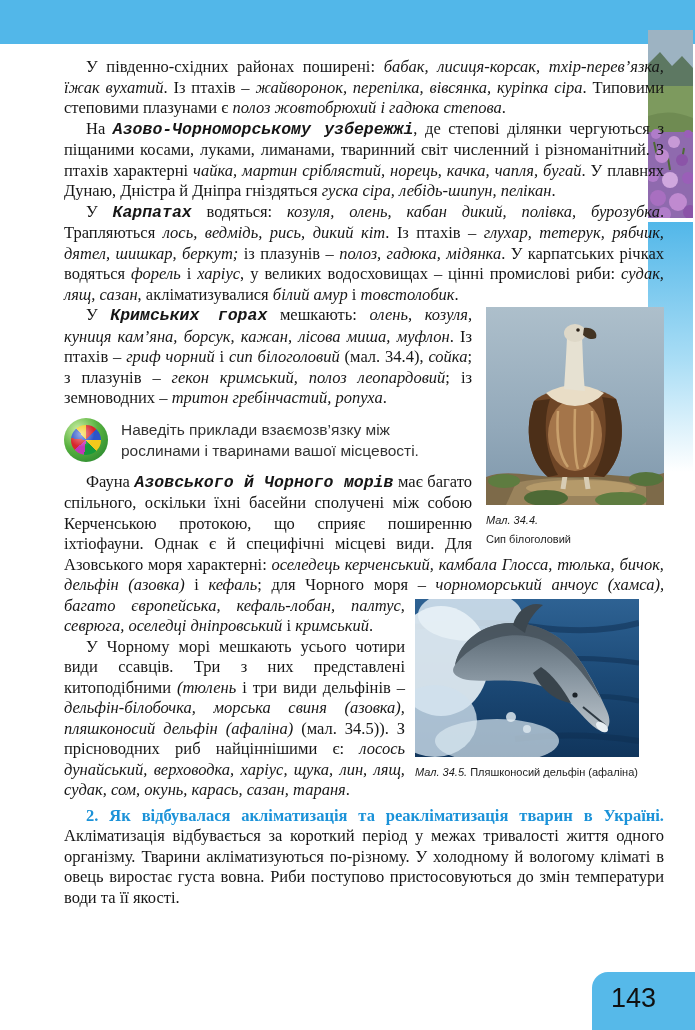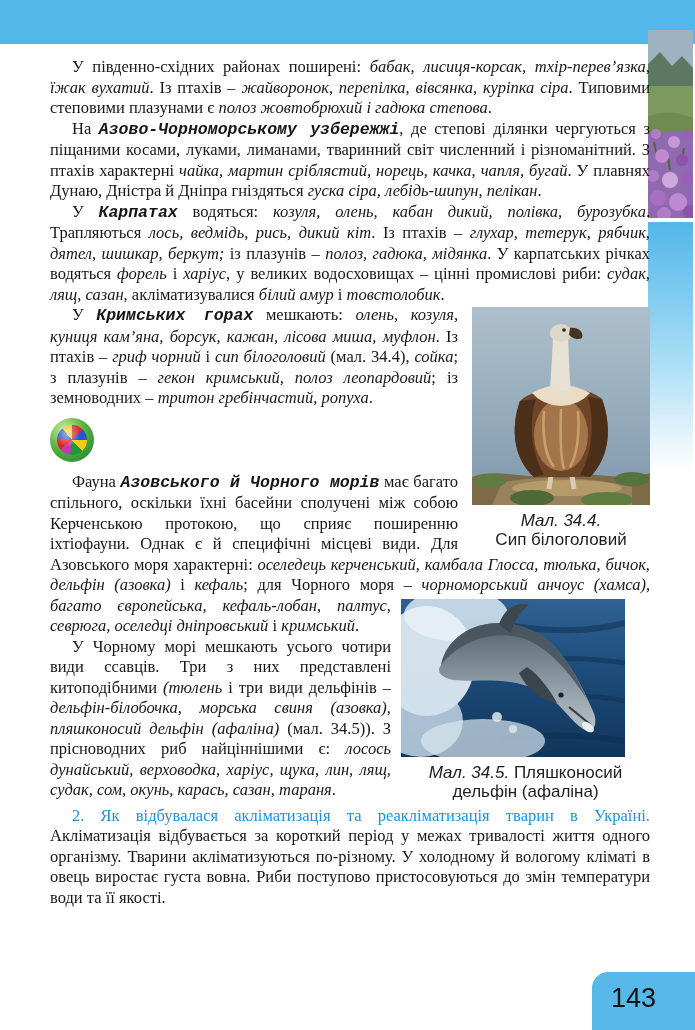--- a/index.html
+++ b/index.html
@@ -11,35 +11,35 @@
   .photo-strip{position:absolute;left:648px;top:30px;width:45px;height:188px;}
   .photo-strip svg{display:block;}
   .side-gradient{position:absolute;left:648px;top:222px;width:45px;height:250px;
        background:linear-gradient(to bottom,var(--bar-blue,#52b7e9) 0%,#a9ddf5 55%,rgba(255,255,255,0) 100%);}
 
   .page-box{position:absolute;left:592px;top:962px;width:103px;height:68px;
        background:var(--pagebox-blue,#56b9e9);border-top-left-radius:16px;
        font-family:"Liberation Sans",sans-serif;font-size:27px;color:#101010;
        box-sizing:border-box;padding:11px 0 0 19px;margin-top:10px;}
 
-  .content{position:absolute;left:50px;top:57px;width:600px;
+  .content{position:absolute;left:64px;top:57px;width:600px;
        font-size:16.5px;line-height:20.5px;text-align:justify;}
   .content p{margin:0;text-indent:22px;}
   .i{font-style:italic;}
   .bi{font-style:italic;font-weight:bold;font-family:Liberation Mono, monospace;}
-  .hb{font-weight:normal;color:var(--heading-blue,#1b92d8);}
+  .hb{font-weight:bold;color:var(--heading-blue,#1b92d8);}
   .block{display:block;}
   .p-heading{clear:both;margin-top:5px !important;}
 
   .fig{float:right;}
   .fig-vulture{width:178px;margin:2px 0 2px 14px;}
   .fig-dolphin{width:249px;margin:3px 0 2px 10px;}
   .fig svg{display:block;}
-  .fig .caption{display:block;margin-top:6px;text-indent:0;text-align:center;
-       font-family:"Liberation Sans",sans-serif;font-size:17px;line-height:19px;color:#1d1d1d;}
+  .fig .caption{display:block;margin-top:6px;text-indent:0;
+       font-family:"Liberation Sans",sans-serif;font-size:11px;line-height:19px;color:#1d1d1d;}
 
   .task{margin:9px 0 7px;min-height:47px;text-align:left;}
   .task-icon{float:left;width:44px;height:44px;border-radius:50%;position:relative;
        background:radial-gradient(circle at 32% 26%,#c8eda0 0%,#58b23f 45%,#1c7c2b 100%);}
   .task-icon-core{position:absolute;left:7px;top:7px;right:7px;bottom:7px;border-radius:50%;
        background:
          radial-gradient(circle at 35% 30%,rgba(255,255,255,.55) 0%,rgba(255,255,255,0) 45%),
          conic-gradient(#d8262c 0 12%,#2b54c9 12% 25%,#f2c91c 25% 38%,#169a3a 38% 52%,
                         #c238b8 52% 64%,#d8262c 64% 77%,#2b54c9 77% 89%,#f2c91c 89% 100%);}
   .task-text{display:block;margin-left:57px;padding-top:1px;
@@ -114,20 +114,21 @@
       </svg>
       <span class="caption"><span class="i block">Мал. 34.4.</span><span>Сип білоголовий</span></span>
     </div>
 
     <p><span>У </span><span class="bi">Кримських горах</span><span> мешкають: </span><span class="i">олень, козуля, куниця кам’яна, борсук, кажан, лісова миша, муфлон</span><span>. Із птахів – </span><span class="i">гриф чорний</span><span> і </span><span class="i">сип білоголовий</span><span> (мал. 34.4), </span><span class="i">сойка</span><span>; з плазунів – </span><span class="i">гекон кримський, полоз леопардовий</span><span>; із земноводних – </span><span class="i">тритон гребінчастий, ропуха</span><span>.</span></p>
 
     <div class="task">
       <span class="task-icon">
           <span class="task-icon-core"></span>
         </span>
+      <span class="task-text">Наведіть приклади взаємозв’язку між рослинами і тваринами вашої місцевості.</span>
     </div>
 
     <p><span>Фауна </span><span class="bi">Азовського й Чорного морів</span><span> має багато спільного, оскільки їхні басейни сполучені між собою Керченською протокою, що сприяє поширенню іхтіофауни. Однак є й специфічні місцеві види. Для Азовського моря характерні: </span><span class="i">оселедець керченський, камбала Глосса, тюлька, бичок, дельфін (азовка)</span><span> і </span><span class="i">кефаль</span><span>; для Чорного моря – </span><span class="i">чорноморський анчоус (хамса), </span><span class="fig fig-dolphin" id="fig-dolphin">
     <svg width="224" height="158" viewBox="0 0 224 158">
       <defs>
         <linearGradient id="dsea" x1="0" y1="0" x2="0" y2="1">
           <stop offset="0" stop-color="#2e6293"></stop>
                 <stop offset=".5" stop-color="#1c4a77"></stop>
                 <stop offset="1" stop-color="#10355c"></stop>
         </linearGradient>

